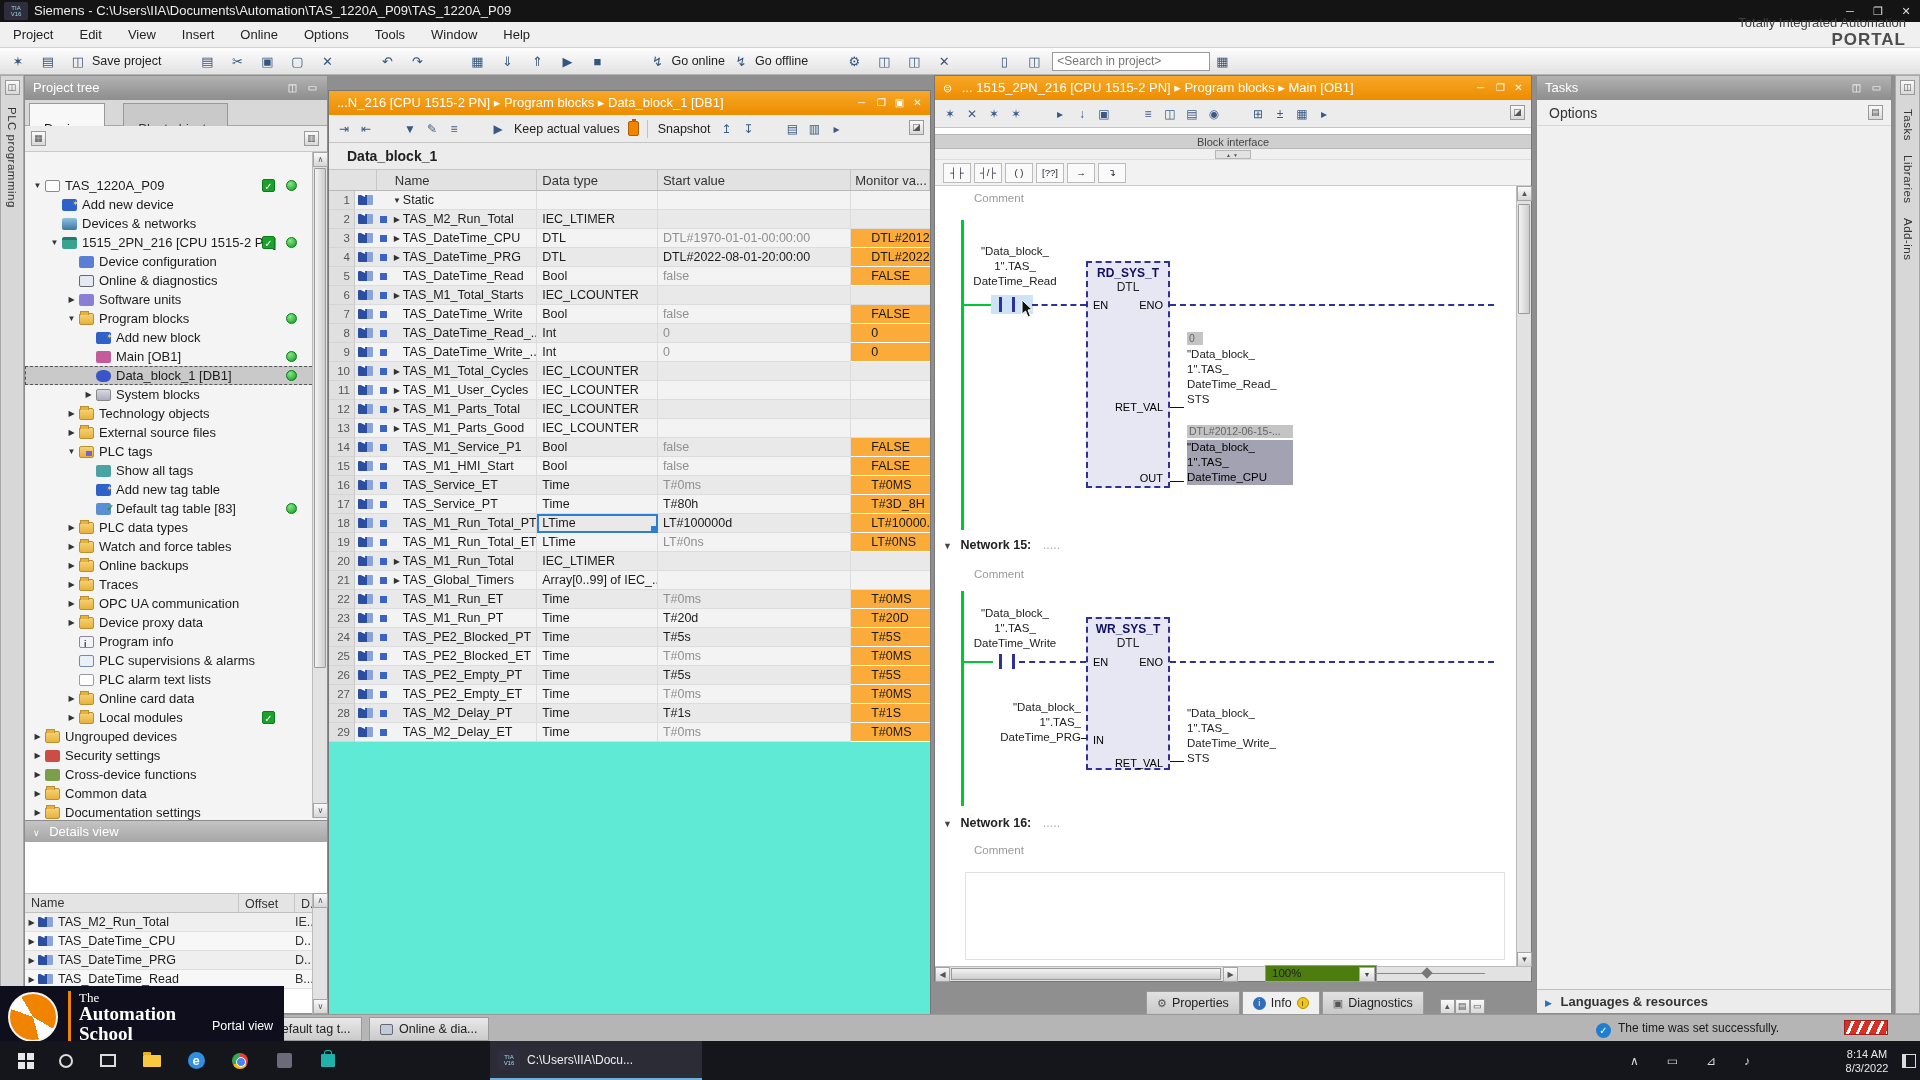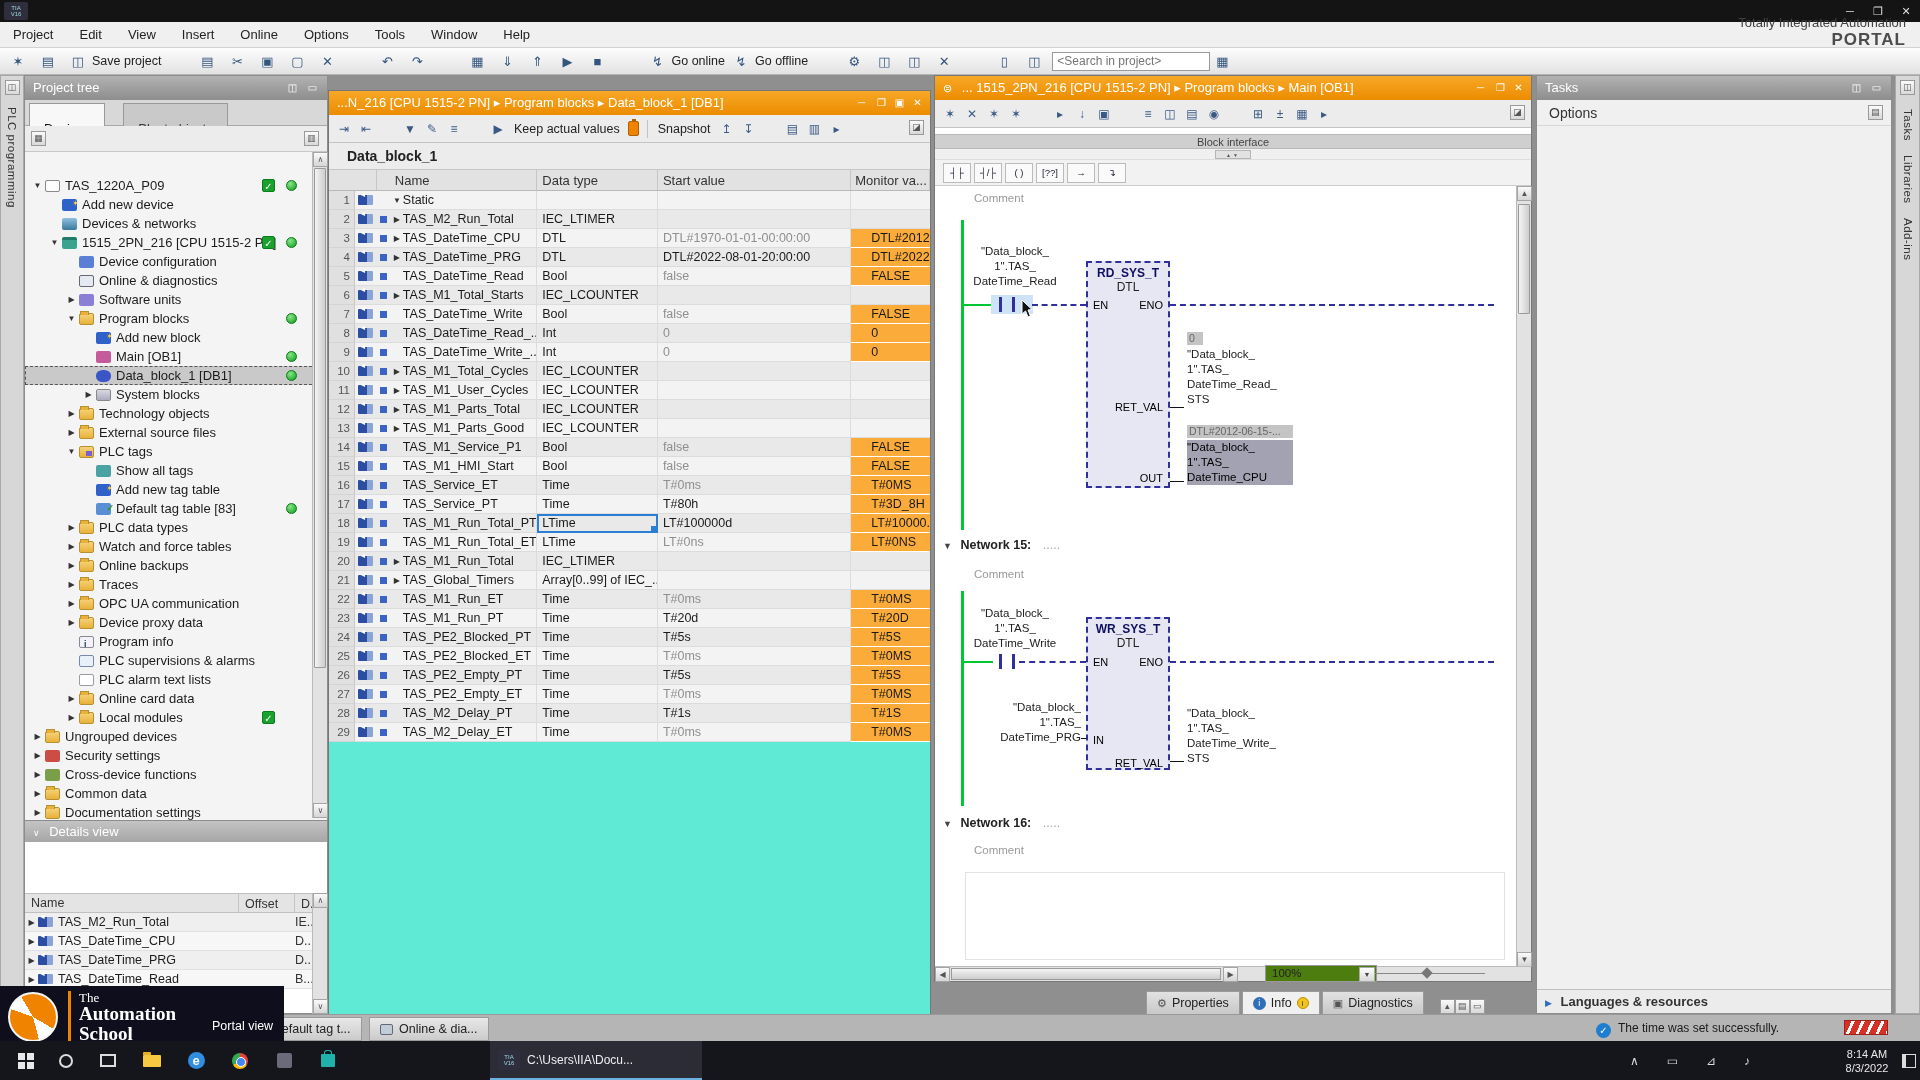--- a/index.html
+++ b/index.html
@@ -210,20 +210,21 @@
   .acic{width:14px;height:14px;border:1px solid #dcdcdc;border-left:4px solid #dcdcdc}
 </style>
 </head>
 <body>
 
 <div id="app">
 
   <div id="titlebar" class="abs">
     <span class="applogo pre">TIA
 V16</span>
+    <span class="ttxt">Siemens - C:\Users\IIA\Documents\Automation\TAS_1220A_P09\TAS_1220A_P09</span>
     <span class="wbtn" style="right:56px">─</span>
     <span class="wbtn" style="right:28px">❐</span>
     <span class="wbtn" style="right:0">✕</span>
   </div>
 
   <div id="menubar" class="abs">
     
   <span class="mi">Project</span><span class="mi">Edit</span><span class="mi">View</span><span class="mi">Insert</span><span class="mi">Online</span><span class="mi">Options</span><span class="mi">Tools</span><span class="mi">Window</span><span class="mi">Help</span></div>
   <div id="brand" class="abs">
     <div class="b1">Totally Integrated Automation</div>

